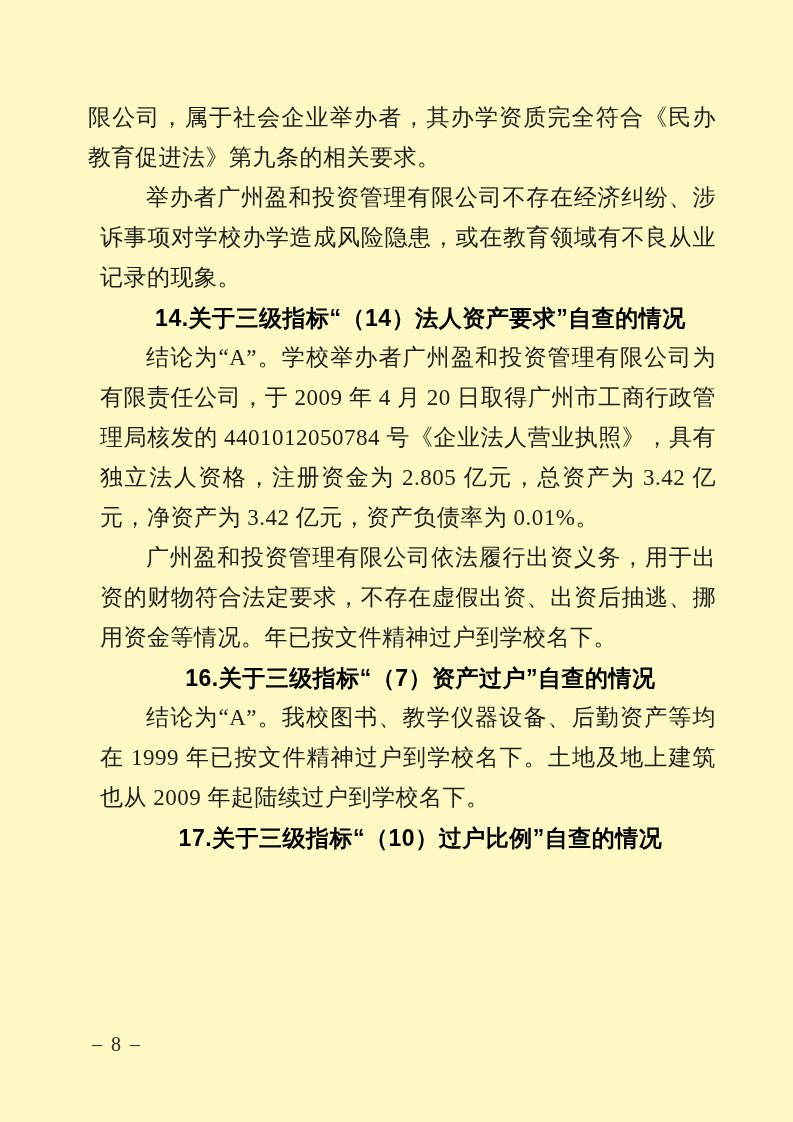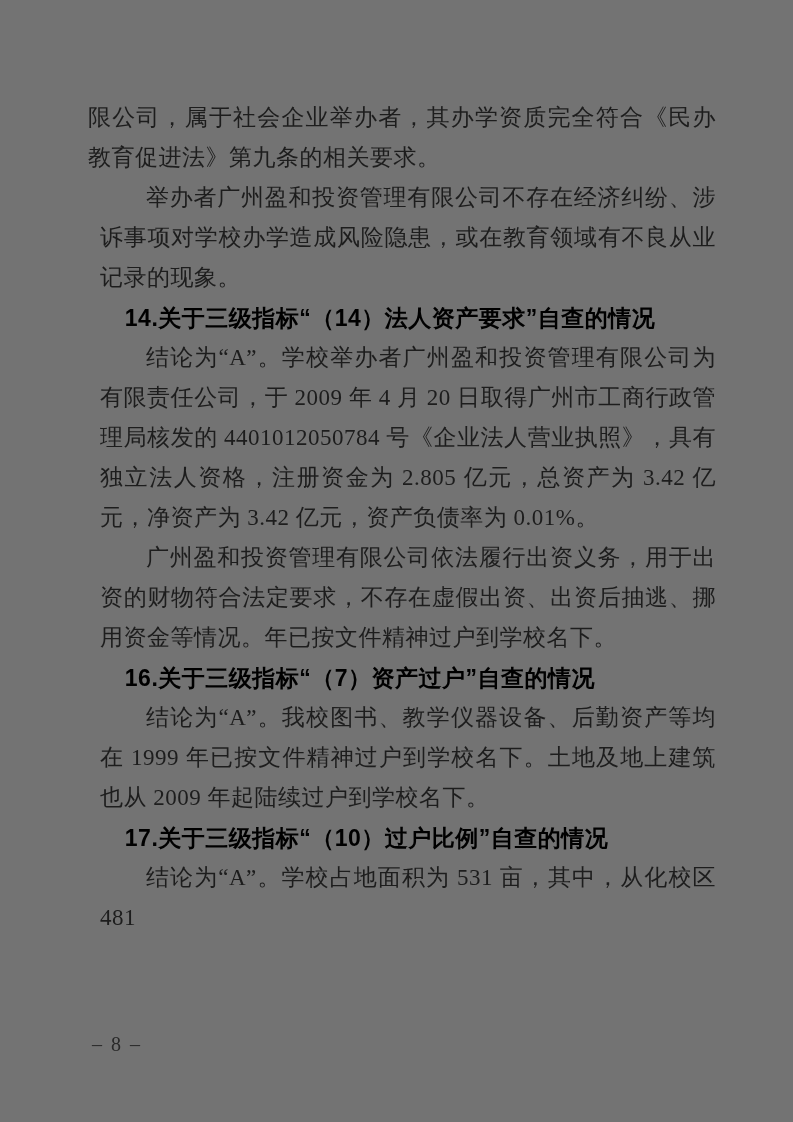--- a/index.html
+++ b/index.html
@@ -4,21 +4,21 @@
 <style>
   html, body {
     margin: 0;
     padding: 0;
     background: #ffffff;
   }
   .page {
     position: relative;
     width: 793px;
     height: 1122px;
-    background: #737373;
+    background: #fef9c3;
     overflow: hidden;
   }
   .content {
     position: absolute;
     left: 88px;
     top: 98px;
     width: 628px;
   }
   .para {
     margin: 0;
@@ -35,20 +35,21 @@
   }
   .heading {
     margin: 0;
     font-family: "Liberation Sans", "DejaVu Sans", sans-serif;
     font-weight: 700;
     font-size: 23px;
     line-height: 40px;
     color: #000000;
     text-indent: 1.6em;
     letter-spacing: 0.5px;
+    text-align: center;
   }
   .footer {
     position: absolute;
     left: 92px;
     top: 1033px;
     font-family: "Liberation Serif", "DejaVu Serif", serif;
     font-size: 20px;
     color: #2a2a2a;
     letter-spacing: 2px;
   }
@@ -59,16 +60,15 @@
 <div class="page">
   <div class="content">
     <p class="para">限公司，属于社会企业举办者，其办学资质完全符合《民办教育促进法》第九条的相关要求。</p>
     <p class="para indent">举办者广州盈和投资管理有限公司不存在经济纠纷、涉诉事项对学校办学造成风险隐患，或在教育领域有不良从业记录的现象。</p>
     <p class="heading">14.关于三级指标“（14）法人资产要求”自查的情况</p>
     <p class="para indent">结论为“A”。学校举办者广州盈和投资管理有限公司为有限责任公司，于 2009 年 4 月 20 日取得广州市工商行政管理局核发的 4401012050784 号《企业法人营业执照》，具有独立法人资格，注册资金为 2.805 亿元，总资产为 3.42 亿元，净资产为 3.42 亿元，资产负债率为 0.01%。</p>
     <p class="para indent">广州盈和投资管理有限公司依法履行出资义务，用于出资的财物符合法定要求，不存在虚假出资、出资后抽逃、挪用资金等情况。年已按文件精神过户到学校名下。</p>
     <p class="heading">16.关于三级指标“（7）资产过户”自查的情况</p>
     <p class="para indent">结论为“A”。我校图书、教学仪器设备、后勤资产等均在 1999 年已按文件精神过户到学校名下。土地及地上建筑也从 2009 年起陆续过户到学校名下。</p>
     <p class="heading">17.关于三级指标“（10）过户比例”自查的情况</p>
-    <p class="para indent">结论为“A”。学校占地面积为 531 亩，其中，从化校区 481</p>
   </div>
   <div class="footer">– 8 –</div>
 </div>
 
 </body></html>

